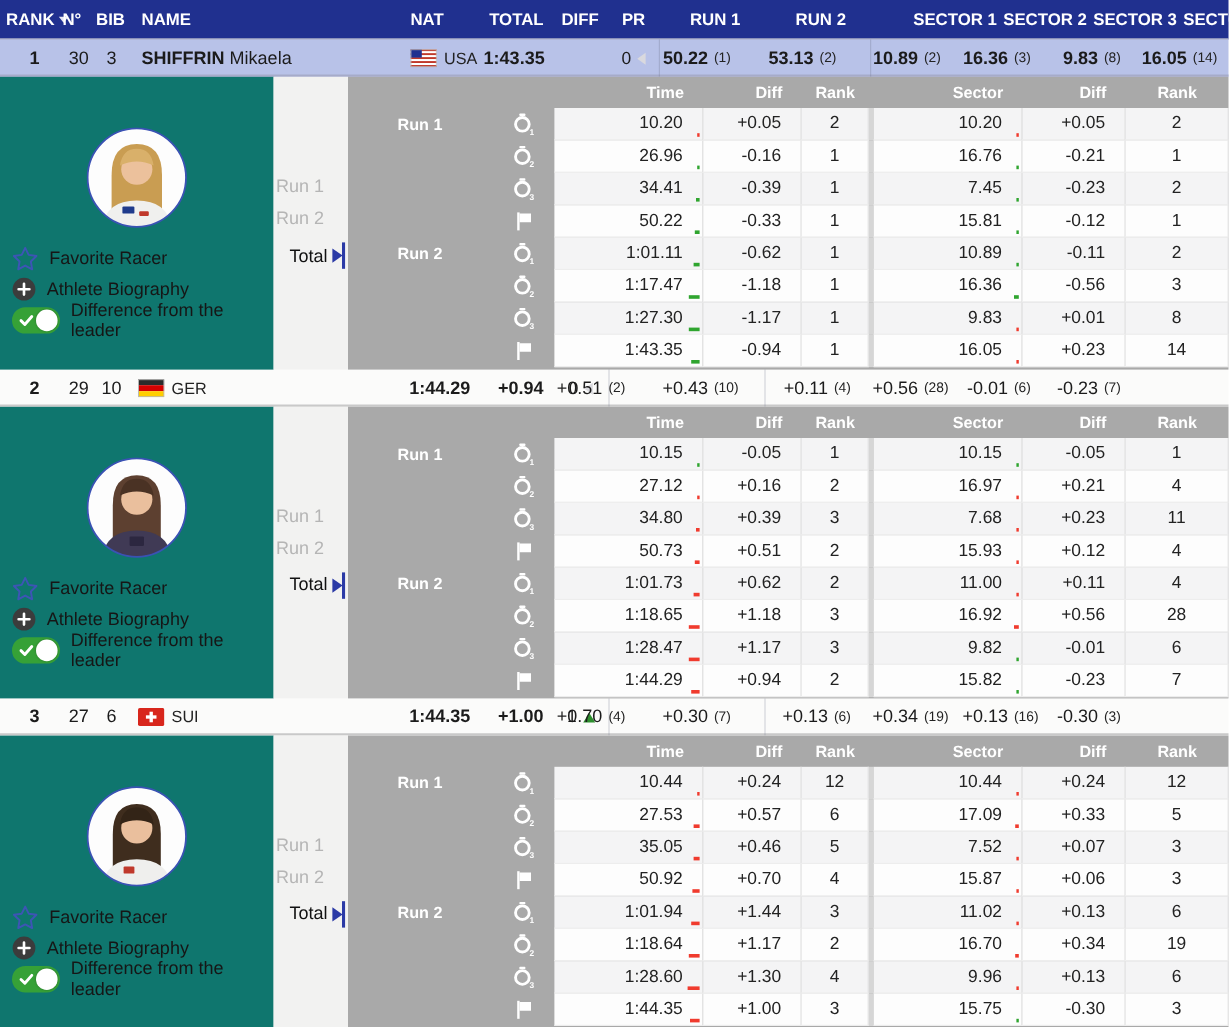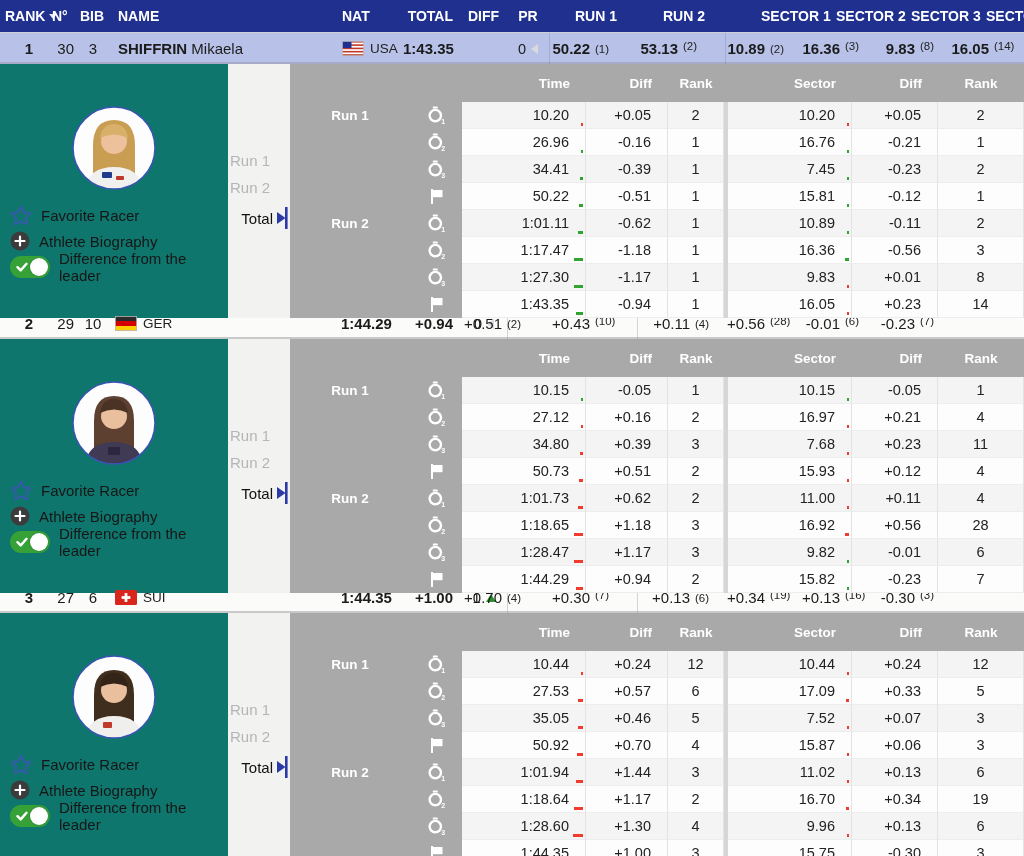--- a/index.html
+++ b/index.html
@@ -39,21 +39,21 @@
   .c.name .ln { font-weight:bold; }
   .c.nat  { display:flex; align-items:center; gap:6px; padding-left:5px; font-size:13.5px; color:#222; }
   .flag svg { display:block; }
   .c.total{ text-align:right; padding-right:8px; font-weight:bold; }
   .c.diff { text-align:right; padding-right:8px; font-weight:bold; }
   .c.pr   { display:flex; align-items:center; justify-content:center; gap:5px; font-size:14.5px; }
   .tri-left { width:0; height:0; border-top:5px solid transparent; border-bottom:5px solid transparent;
               border-right:7px solid #d9d9de; }
   .tri-up   { width:0; height:0; border-left:5px solid transparent; border-right:5px solid transparent;
               border-bottom:8px solid #2e8f2e; }
-  .c.run, .c.sec { display:flex; justify-content:flex-end; align-items:flex-start; }
+  .c.run, .c.sec { display:flex; justify-content:flex-end; align-items:center; }
   .c.run { padding-right:16px; border-left:1px solid rgba(110,115,140,.0); }
   .c.sec { padding-right:4px; }
   .mrow .run.v1, .mrow .sec.s1 { border-left:1px solid rgba(110,115,140,.28); height:100%; align-items:center; }
   .rk { font-size:11.5px; min-width:26px; margin-left:5px; color:#222; font-weight:normal; }
   .mrow.first .val { font-weight:bold; }
 
   
   .detail { display:grid; grid-template-columns:228px 62px 734px; }
   .d244 { height:244px; } .d243 { height:243px; }
   .dleft { background:#0f766e; }
@@ -66,21 +66,21 @@
                    border-radius:50%; background:#fff; box-shadow:0 0 2px rgba(0,0,0,.3); }
 
   .dsel { background:#f2f2f1; display:flex; flex-direction:column; justify-content:center;
           align-items:flex-end; gap:10px; font-size:15px; }
   .selitem { color:#b5b5b5; padding-right:20px; cursor:pointer; }
   .selitem.total { color:#111; display:flex; align-items:center; gap:3px; padding-right:2px; }
   .selitem.total .marker svg { display:block; }
 
   .dpanel { background:#a9a9a9; }
   .dthead, .trow { display:grid; grid-template-columns:120px 52px 124px 82px 56px 4px 124px 86px 86px; }
-  .dthead { height:38px; align-items:center; color:#fff; font-weight:bold; font-size:13.5px; }
+  .dthead { height:26px; align-items:center; color:#fff; font-weight:bold; font-size:13.5px; }
   .th-r { text-align:right; padding-right:16px; }
   .th-c { text-align:center; }
   .trow { height:27px; }
   .trow .td { display:flex; align-items:center; background:#fdfdfd; border-right:1px solid #e3e3e3;
               border-bottom:1px solid #ededed; font-size:14.5px; color:#222; position:relative; }
   .trow.shade .td { background:#f4f4f5; }
   .tdr { justify-content:flex-end; padding-right:16px; }
   .tdc { justify-content:center; }
   .gapcol { background:#d6d6d6; }
   .runlab { color:#fff; font-weight:bold; font-size:13.5px; display:flex; align-items:center; justify-content:center; }
@@ -293,21 +293,21 @@
           </div>
           <div class="trow">
             <div class="runlab"></div>
             <div class="icel">
               <svg width="15" height="17" viewBox="0 0 15 17">
                 <rect x="2" y="1" width="2" height="15" fill="#fff"></rect>
                 <path d="M4 2 h9.5 v7.2 H4 z" fill="#fff"></path>
               </svg>
             </div>
             <div class="td tdr">50.22<span class="mark" style="width:4.1px;background:#2fa52f"></span></div>
-            <div class="td tdr neg">-0.51</div>
+            <div class="td tdr neg">-0.33</div>
             <div class="td tdc">1</div>
             <div class="gapcol"></div>
             <div class="td tdr">15.81<span class="mark" style="width:2.0px;background:#2fa52f"></span></div>
             <div class="td tdr neg">-0.12</div>
             <div class="td tdc">1</div>
           </div>
           <div class="trow shade">
             <div class="runlab">Run 2</div>
             <div class="icel">
               <svg width="19" height="19" viewBox="0 0 19 19">

